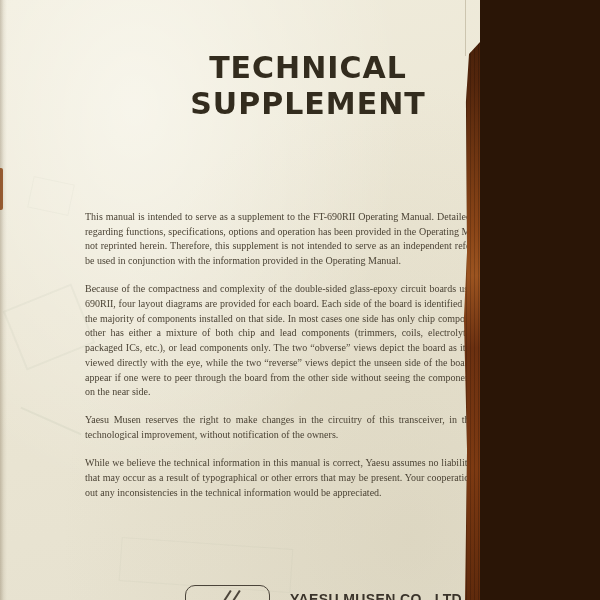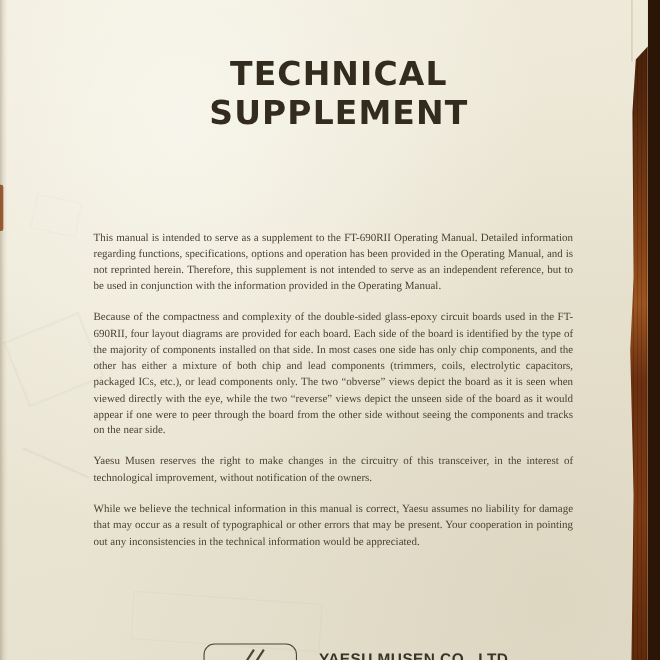--- a/index.html
+++ b/index.html
@@ -1,17 +1,17 @@
 <!DOCTYPE html>
 <html><head>
 <meta charset="utf-8">
 <style>
   html,body { margin:0; padding:0; background:#2a1506; }
   .frame {
-    position:relative; width:589px; height:600px; overflow:hidden;
+    position:relative; width:480px; height:600px; overflow:hidden;
     background:#84cc16;
     font-family:"Liberation Serif", serif;
   }
   
   .page {
     position:absolute; inset:0;
     background:
       radial-gradient(ellipse at 28% 18%, rgba(255,255,250,0.55) 0%, rgba(255,255,250,0) 55%),
       radial-gradient(ellipse at 85% 90%, rgba(190,180,150,0.25) 0%, rgba(190,180,150,0) 60%),
       linear-gradient(168deg, #f0ecdc 0%, #ebe6d4 45%, #e6e1cf 100%);

